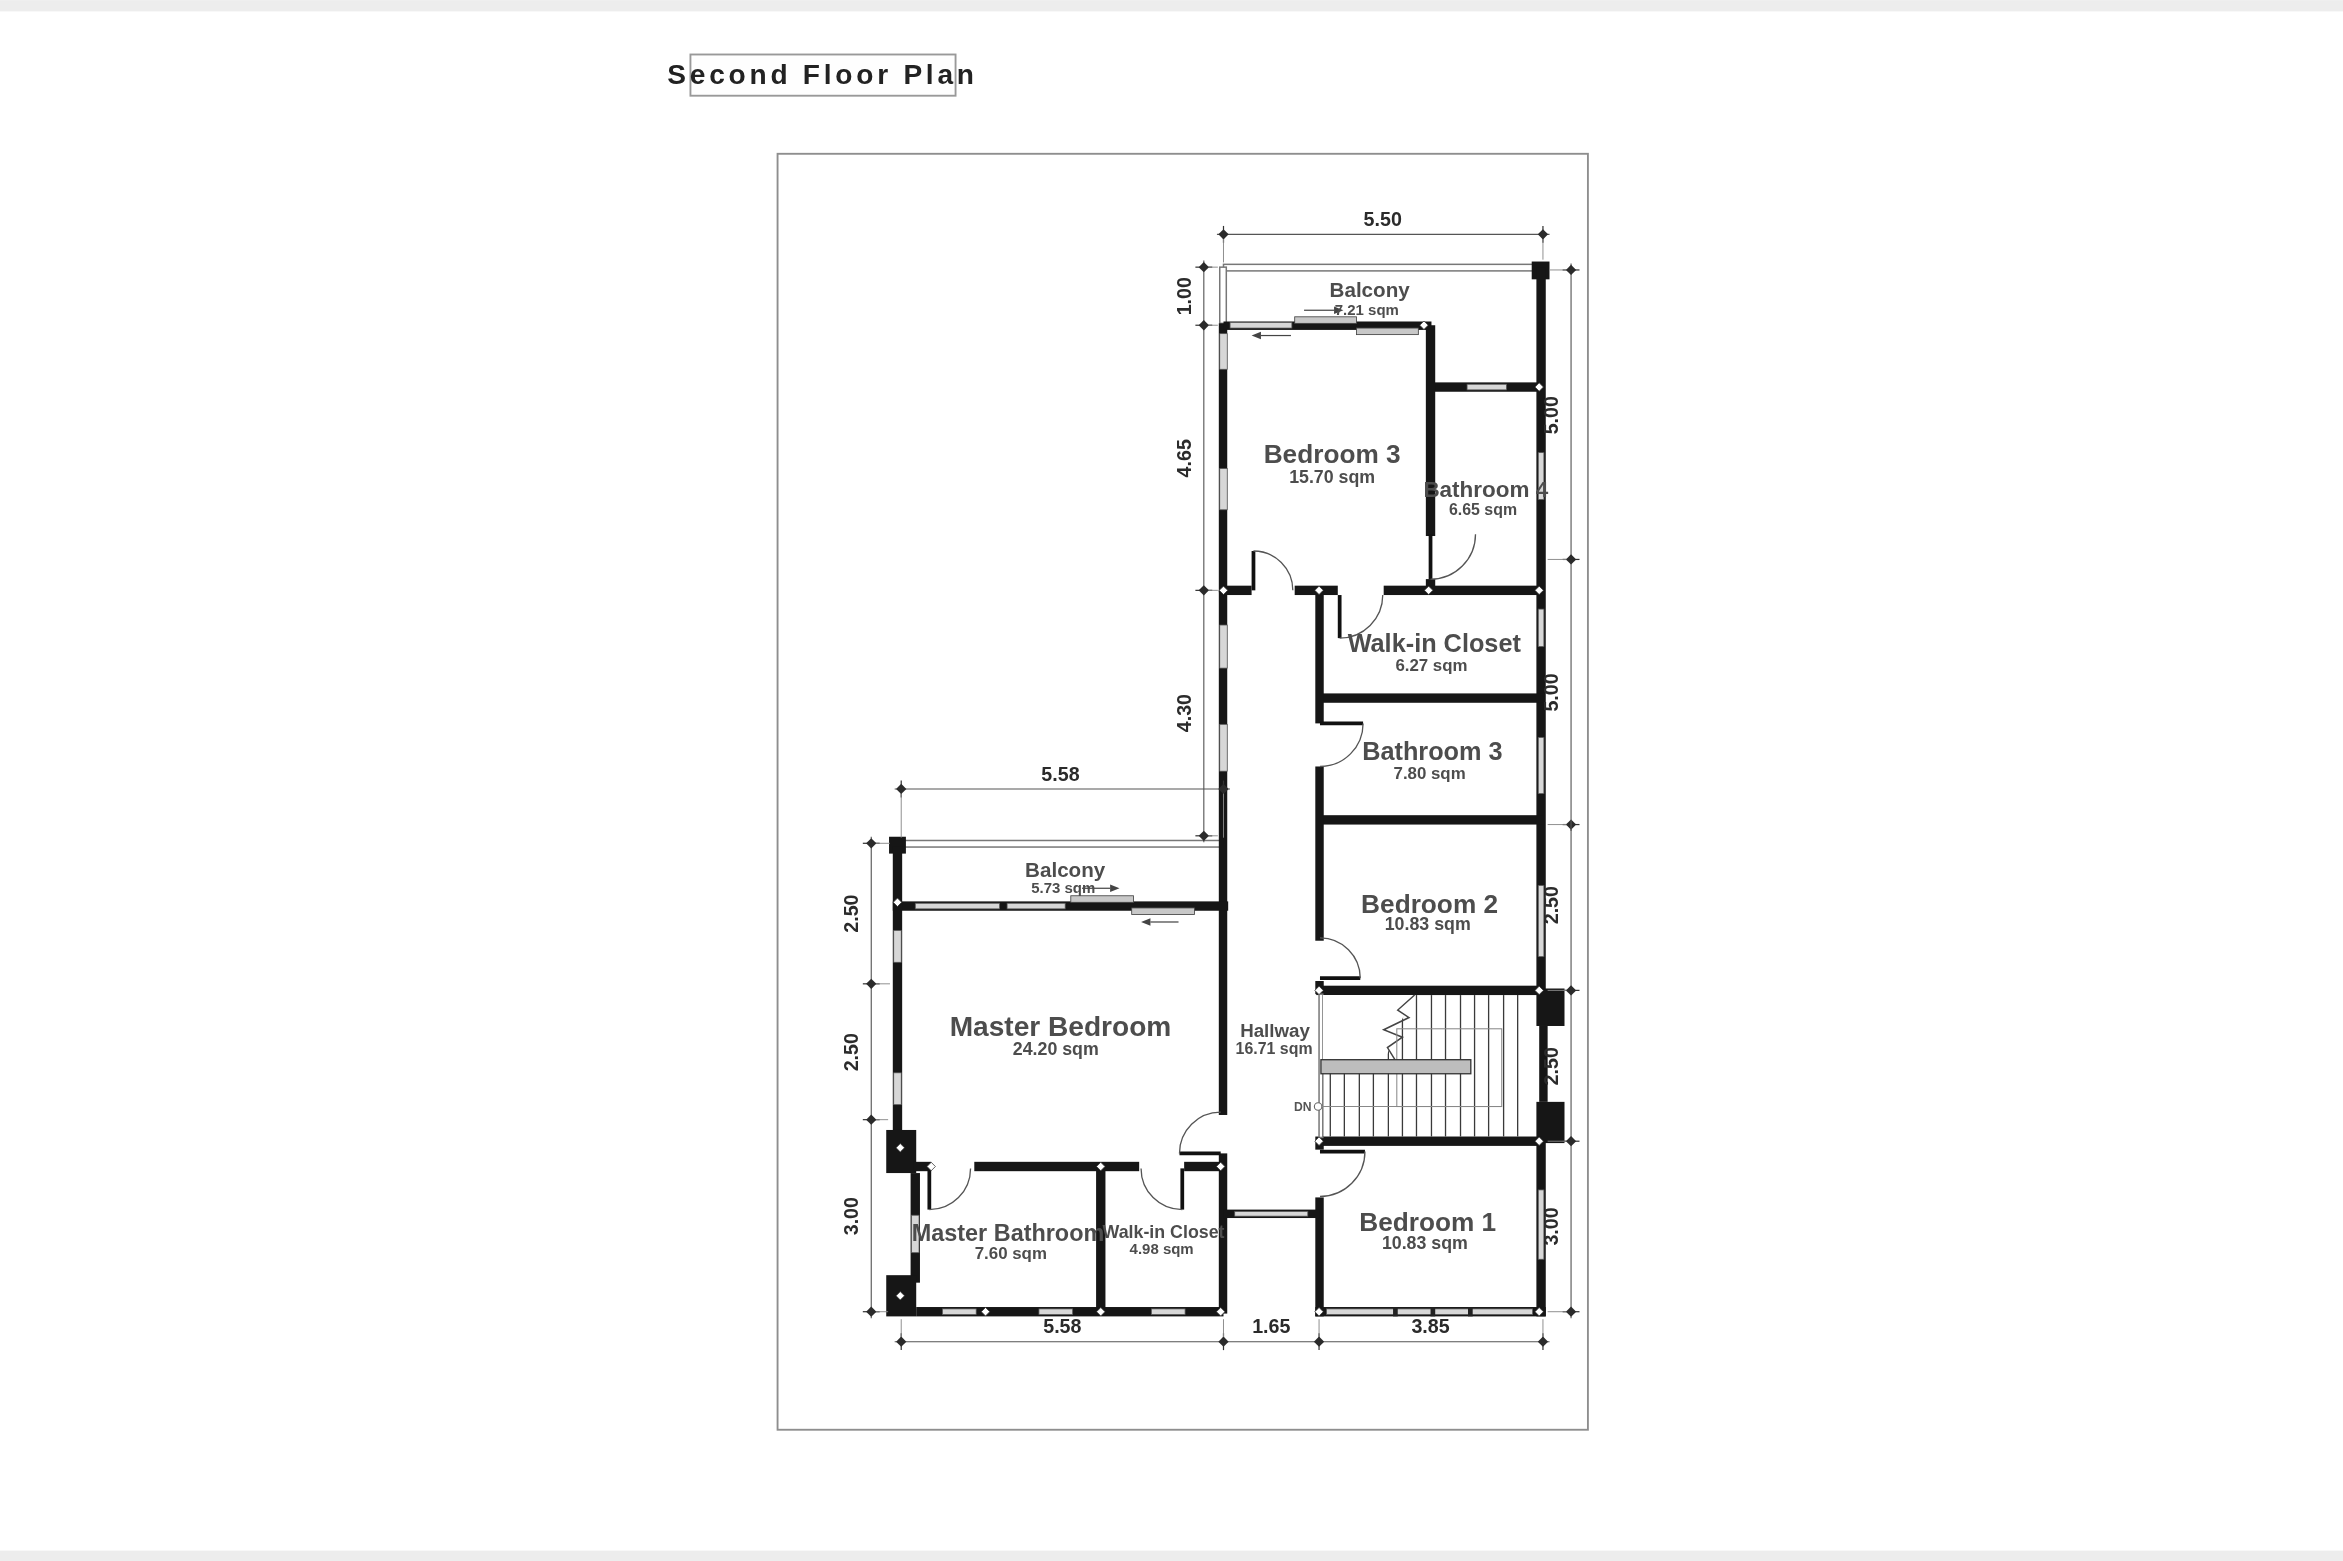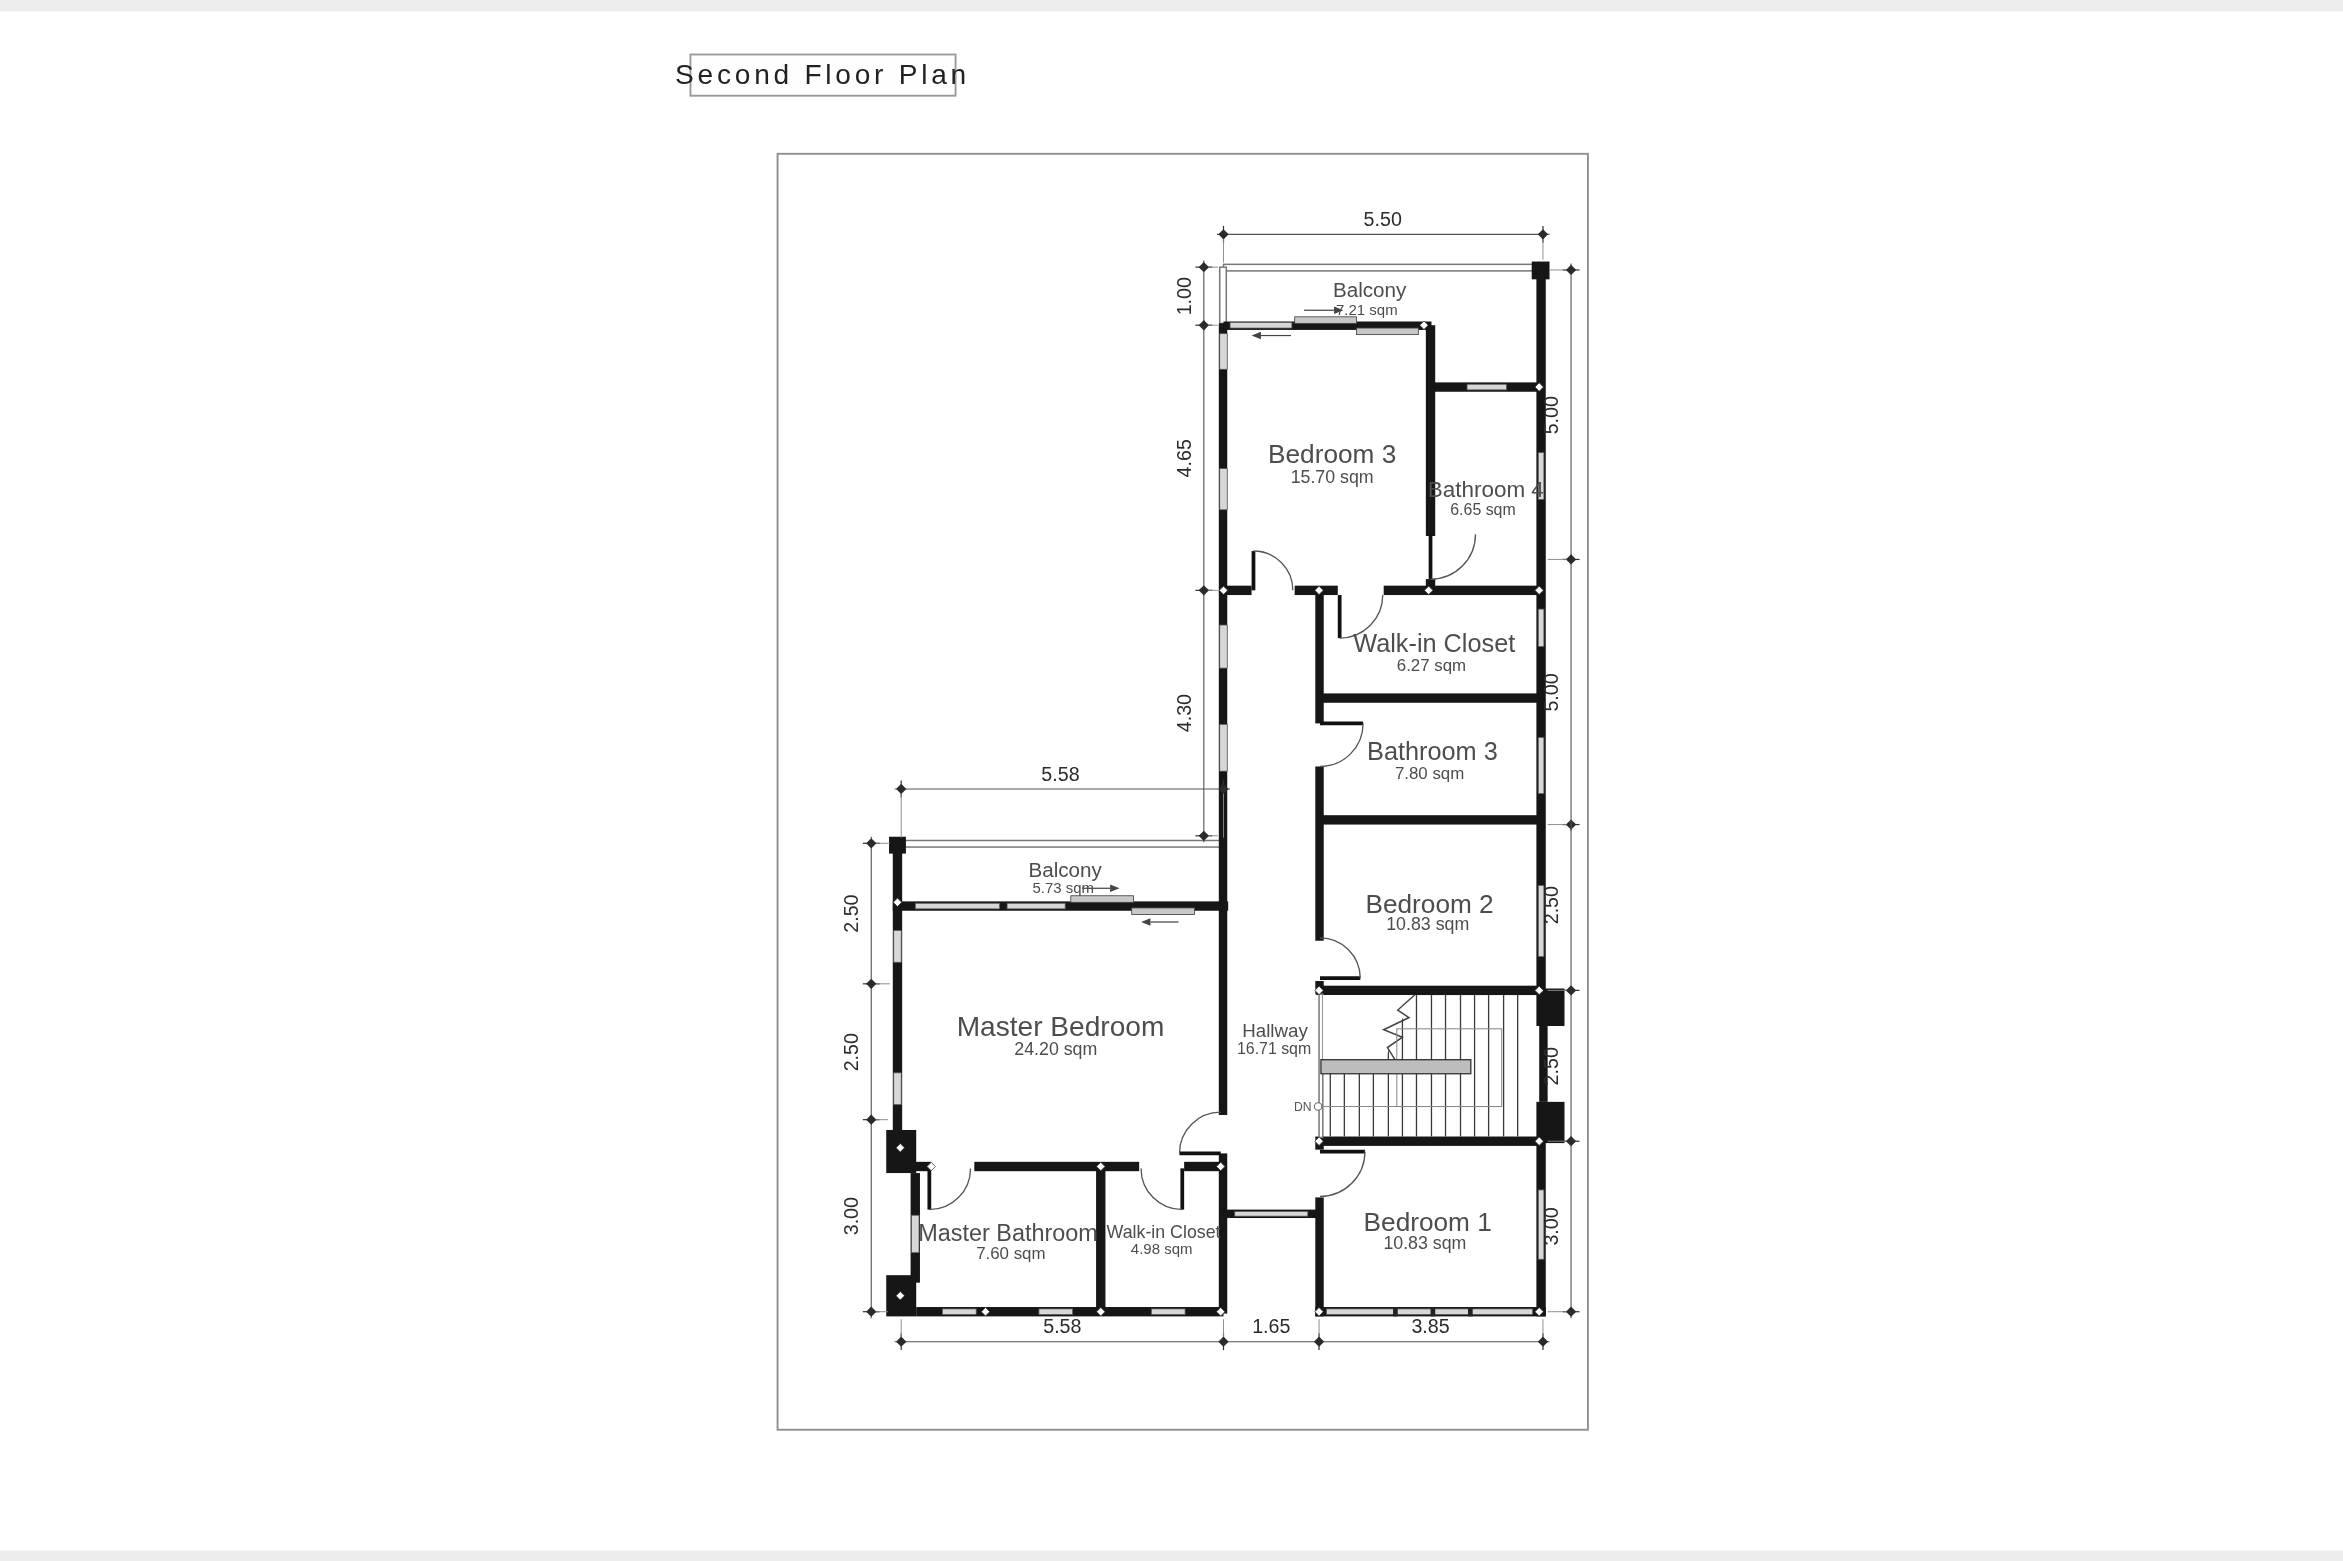--- a/index.html
+++ b/index.html
@@ -1,17 +1,17 @@
 <!DOCTYPE html>
 <html style="font-size:15px"><head>
 <meta charset="utf-8">
 <style>
   html,body{margin:0;padding:0;background:#ffffff;}
   #screen{position:relative;width:2343px;height:1562px;background:#ffffff;overflow:hidden;
-          font-family:"Liberation Sans", sans-serif;}
+          font-family:"Liberation Sans", sans-serif;font-weight:bold;}
   svg{display:block;}
   .wall{fill:#161616;}
   .post{fill:#161616;}
   .win{fill:#d7d7d7;stroke:#555;stroke-width:0.8;}
   .mullion{fill:#222;}
   .rail{fill:#ffffff;stroke:#777;stroke-width:1.6;}
   .slide{fill:#c8c8c8;stroke:#444;stroke-width:0.9;}
   .leaf{stroke:#111;stroke-width:4;}
   .arc{fill:none;stroke:#555;stroke-width:1.4;}
   .dimline{stroke:#555;stroke-width:1.2;fill:none;}

